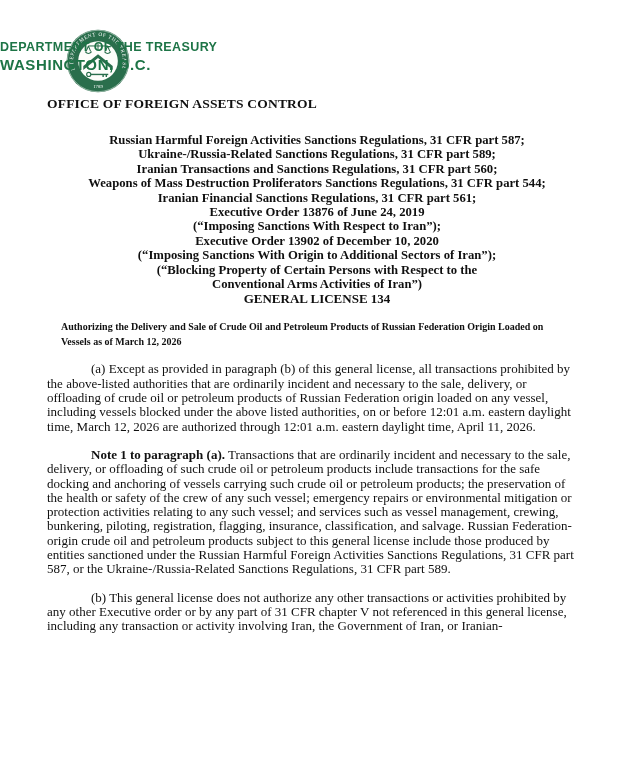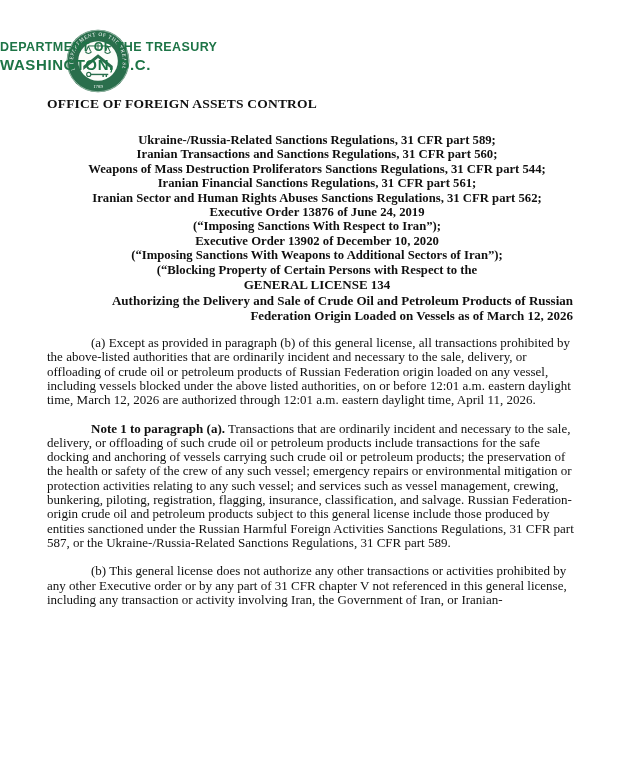--- a/index.html
+++ b/index.html
@@ -51,24 +51,24 @@
     font-size: 12.7px;
     line-height: 14.4px;
   }
   .gl-heading {
     text-align: center;
     font-weight: bold;
     font-size: 13px;
     line-height: 15px;
   }
   .subject {
-    margin-top: 2px;
-    text-align: right;
+    margin-top: 14px;
+    text-align: left;
     font-weight: bold;
-    font-size: 13px;
+    font-size: 10px;
     line-height: 14.5px;
     max-width: 512px;
     margin-left: auto;
     margin-right: auto;
   }
   .para {
     margin: 13px 8px 0 0;
     text-indent: 44px;
     text-align: left;
     font-size: 13px;
@@ -113,30 +113,31 @@
   </svg>
 
   <div class="hdr hdr-dept">DEPARTMENT OF THE TREASURY</div>
   <div class="hdr hdr-loc">WASHINGTON, D.C.</div>
 
   <div class="doc">
 
     <div class="office-title">OFFICE OF FOREIGN ASSETS CONTROL</div>
 
     <div class="authorities">
+        <div>Russian Harmful Foreign Activities Sanctions Regulations, 31 CFR part 587;</div>
         <div>Ukraine-/Russia-Related Sanctions Regulations, 31 CFR part 589;</div>
         <div>Iranian Transactions and Sanctions Regulations, 31 CFR part 560;</div>
         <div>Weapons of Mass Destruction Proliferators Sanctions Regulations, 31 CFR part 544;</div>
         <div>Iranian Financial Sanctions Regulations, 31 CFR part 561;</div>
-        <div>Iranian Sector and Human Rights Abuses Sanctions Regulations, 31 CFR part 562;</div>
         <div>Executive Order 13876 of June 24, 2019</div>
         <div>(“Imposing Sanctions With Respect to Iran”);</div>
         <div>Executive Order 13902 of December 10, 2020</div>
-        <div>(“Imposing Sanctions With Weapons to Additional Sectors of Iran”);</div>
+        <div>(“Imposing Sanctions With Origin to Additional Sectors of Iran”);</div>
         <div>(“Blocking Property of Certain Persons with Respect to the</div>
+        <div>Conventional Arms Activities of Iran”)</div>
       </div>
 
     <div class="gl-heading">GENERAL LICENSE 134</div>
 
     <div class="subject">Authorizing the Delivery and Sale of Crude Oil and Petroleum Products of Russian Federation Origin Loaded on Vessels as of March 12, 2026</div>
 
     <p class="para">(a) Except as provided in paragraph (b) of this general license, all transactions prohibited by the above-listed authorities that are ordinarily incident and necessary to the sale, delivery, or offloading of crude oil or petroleum products of Russian Federation origin loaded on any vessel, including vessels blocked under the above listed authorities, on or before 12:01 a.m. eastern daylight time, March 12, 2026 are authorized through 12:01 a.m. eastern daylight time, April 11, 2026.</p>
 
     <p class="para"><span class="note-label">Note 1 to paragraph (a).</span><span>  Transactions that are ordinarily incident and necessary to the sale, delivery, or offloading of such crude oil or petroleum products include transactions for the safe docking and anchoring of vessels carrying such crude oil or petroleum products; the preservation of the health or safety of the crew of any such vessel; emergency repairs or environmental mitigation or protection activities relating to any such vessel; and services such as vessel management, crewing, bunkering, piloting, registration, flagging, insurance, classification, and salvage.  Russian Federation-origin crude oil and petroleum products subject to this general license include those produced by entities sanctioned under the Russian Harmful Foreign Activities Sanctions Regulations, 31 CFR part 587, or the Ukraine-/Russia-Related Sanctions Regulations, 31 CFR part 589.</span></p>
 

